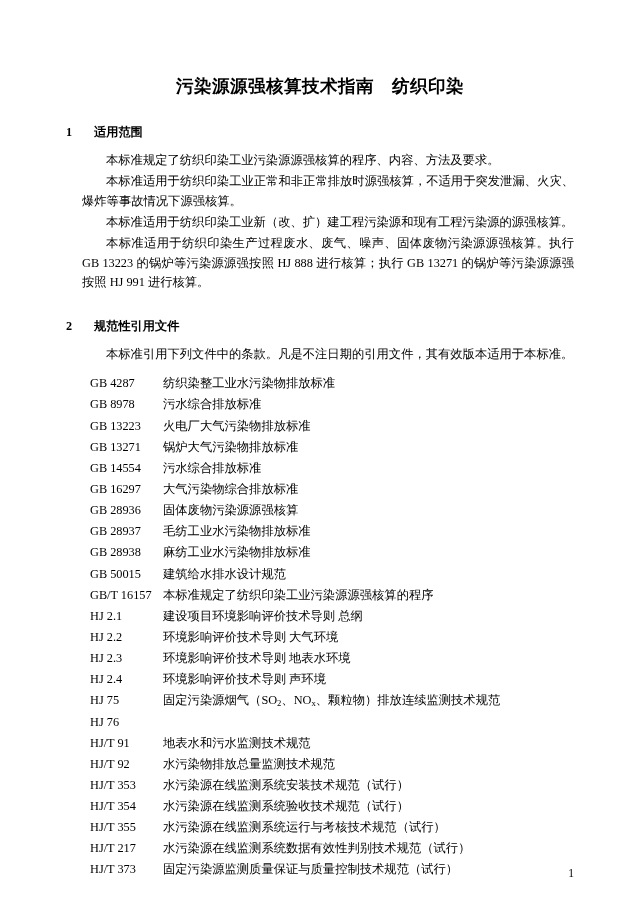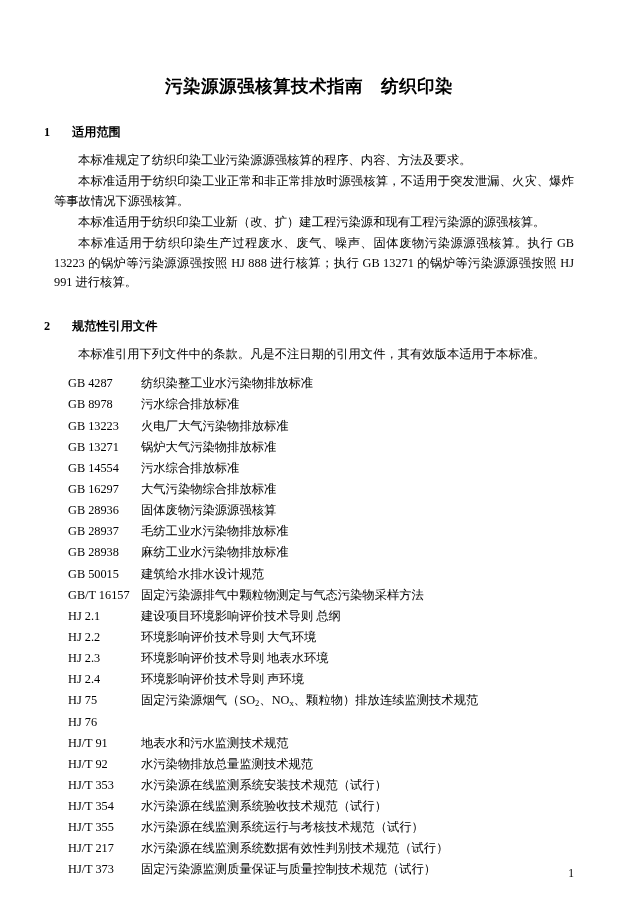--- a/index.html
+++ b/index.html
@@ -12,21 +12,21 @@
     background: #ffffff;
     font-family: "Liberation Serif", "DejaVu Serif", serif;
     color: #000000;
     position: relative;
     overflow: hidden;
   }
   .page {
     box-sizing: border-box;
     width: 640px;
     height: 905px;
-    padding: 56px 66px 40px 44px;
+    padding: 56px 66px 40px 66px;
     position: relative;
   }
   .doc-title {
     text-align: center;
     font-size: 17.5px;
     font-weight: bold;
     letter-spacing: 0.5px;
     margin: 18px 0 26px 0;
   }
   .doc-title .title-gap {
@@ -41,21 +41,21 @@
     align-items: baseline;
   }
   .section-head .num {
     display: inline-block;
     width: 28px;
   }
   .para {
     font-size: 12.3px;
     line-height: 1.62;
     text-indent: 24px;
-    margin: 0 0 1px 10px;
+    margin: 0 0 1px 16px;
     text-align: justify;
   }
   .ref-list {
     margin: 8px 0 0 0;
     padding: 0;
     list-style: none;
   }
   .ref-item {
     font-size: 12.3px;
     line-height: 1.72;
@@ -171,21 +171,21 @@
           <span class="ref-name">麻纺工业水污染物排放标准</span>
         </li>
       <li class="ref-item">
           <span class="ref-code">GB 50015</span>
           <span class="ref-gap"></span>
           <span class="ref-name">建筑给水排水设计规范</span>
         </li>
       <li class="ref-item">
           <span class="ref-code wide">GB/T 16157</span>
           <span class="ref-gap"></span>
-          <span class="ref-name">固定污染源排气中颗粒物测定与气态污染物采样方法</span>
+          <span class="ref-name">本标准规定了纺织印染工业污染源源强核算的程序</span>
         </li>
       <li class="ref-item">
           <span class="ref-code">HJ 2.1</span>
           <span class="ref-gap"></span>
           <span class="ref-name">建设项目环境影响评价技术导则  总纲</span>
         </li>
       <li class="ref-item">
           <span class="ref-code">HJ 2.2</span>
           <span class="ref-gap"></span>
           <span class="ref-name">环境影响评价技术导则  大气环境</span>

